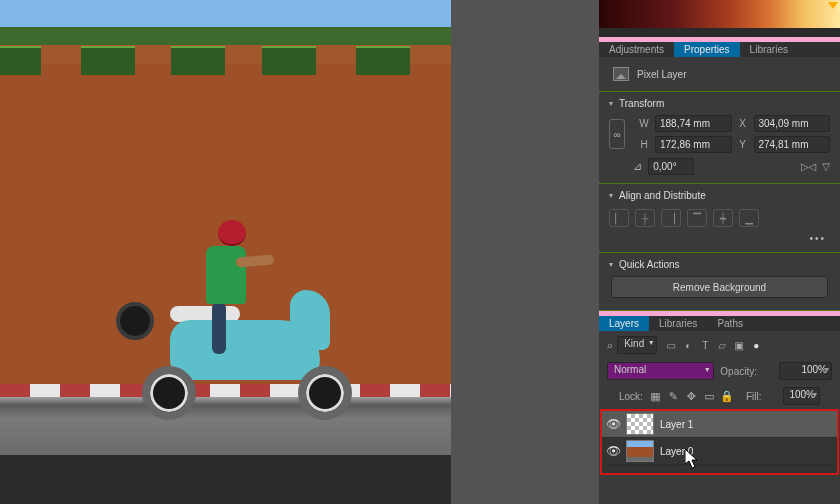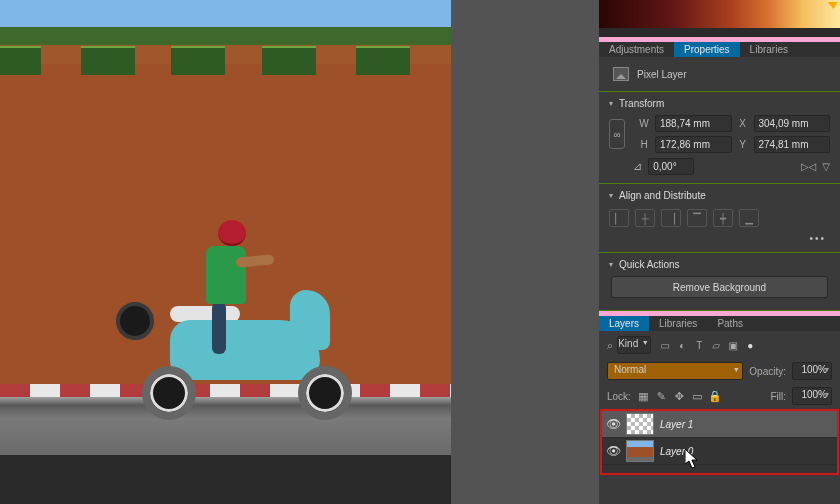--- a/index.html
+++ b/index.html
@@ -201,45 +201,45 @@
 
   .layers-panel {
     flex: 1; display: flex; flex-direction: column; min-height: 0;
   }
   .kind-row {
     display: flex; align-items: center; gap: 4px; padding: 5px 8px;
   }
   .search-icon { color: #aaa; font-size: 11px; }
   .kind-select {
     background: #323232; border: 1px solid #262626; color: #ccc;
-    padding: 1px 12px 1px 0; height: 18px; font-size: 10px;
+    padding: 1px 12px 1px 6px; height: 18px; font-size: 10px;
     border-radius: 2px; position: relative;
   }
   .kind-select::after { content: "▾"; position: absolute; right: 3px; top: 1px; font-size: 8px; }
   .filter-icons { display: flex; gap: 5px; margin-left: 4px; }
   .filt-ic { width: 12px; height: 12px; color: #aaa; display: flex; align-items: center; justify-content: center; }
 
   .blend-row {
     display: flex; align-items: center; gap: 6px; padding: 3px 8px;
   }
   .blend-select {
-    flex: 1; background: #a16207; border: 1px solid #262626; color: #ccc;
+    flex: 1; background: #701a75; border: 1px solid #262626; color: #ccc;
     padding: 1px 6px; height: 18px; font-size: 10px; border-radius: 2px; position: relative;
   }
   .blend-select::after { content: "▾"; position: absolute; right: 4px; top: 2px; font-size: 8px; }
   .small-label { color: #aaa; }
   .pct-field {
-    width: 40px; background: #323232; border: 1px solid #262626;
+    width: 53px; background: #323232; border: 1px solid #262626;
     color: #ddd; padding: 1px 4px; height: 18px; font-size: 10px;
-    border-radius: 2px; position: relative; text-align: right;
+    border-radius: 2px; position: relative; text-align: right; margin-left: 16px;
   }
   .pct-field::after { content: "▾"; position: absolute; right: 2px; top: 2px; font-size: 8px; color: #999; }
 
   .lock-row {
-    display: flex; align-items: center; gap: 6px; padding: 4px 8px;
+    display: flex; align-items: center; gap: 6px; padding: 4px 20px;
   }
   .lock-icons { display: flex; gap: 5px; }
   .lock-ic { width: 13px; height: 13px; color: #aaa; display: flex; align-items: center; justify-content: center; font-size: 11px; }
 
   .layers-list {
     border: 2px solid #d31717;
     margin: 0 1px 1px 1px;
     background: #333;
     padding-bottom: 8px;
   }
@@ -251,21 +251,21 @@
   .eye { width: 14px; text-align: center; color: #ddd; font-size: 12px; }
   .layer-thumb {
     width: 28px; height: 22px; border: 1px solid #777;
   }
   .thumb-checker {
     background: repeating-conic-gradient(#bbb 0 25%, #fff 0 50%) 0 0/8px 8px;
   }
   .thumb-img {
     background: linear-gradient(to bottom, #7fb8e8 0 30%, #9e5128 30% 80%, #6a6a6a 80% 100%);
   }
-  .layer-name { color: #eaeaea; font-size: 10px; font-style: italic; }
+  .layer-name { color: #eaeaea; font-size: 10px; }
   .cursor {
     position: absolute;
     width: 0; height: 0; pointer-events: none;
   }
   .cursor svg { position: absolute; left: 0; top: 0; }
 </style>
 </head>
 <body>
 
 <div class="canvas-area">

